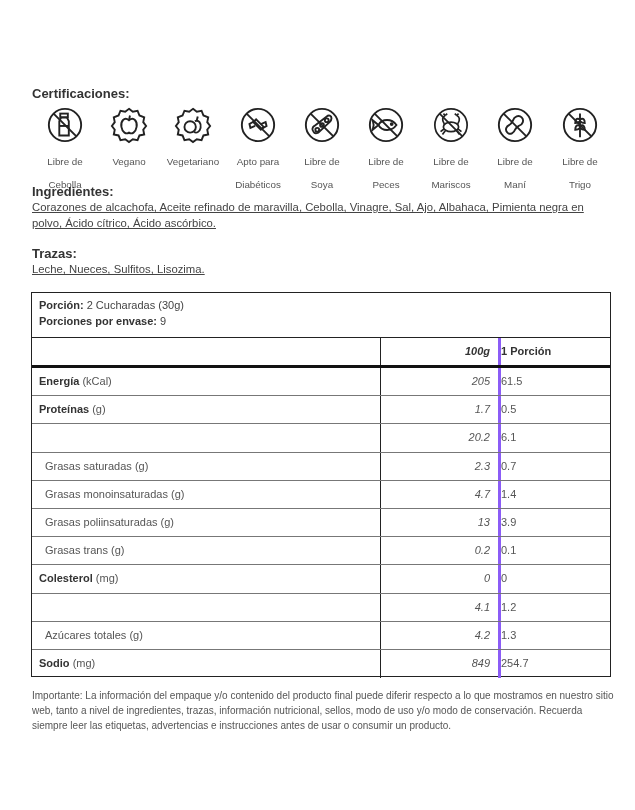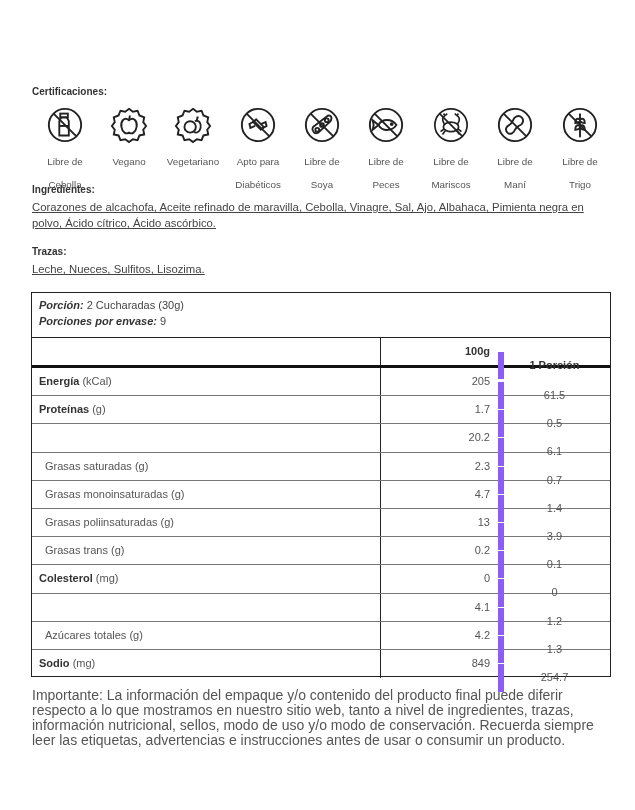--- a/index.html
+++ b/index.html
@@ -3,21 +3,21 @@
   <meta charset="utf-8">
   <style>
     html, body { margin: 0; padding: 0; background: #ffffff; }
     body {
       width: 635px; height: 810px; position: relative; overflow: hidden;
       font-family: "Liberation Sans", "DejaVu Sans", sans-serif;
       color: #444;
     }
     .section-title {
       position: absolute; left: 32px;
-      font-size: 10px; font-weight: bold; color: #333;
+      font-size: 13px; font-weight: bold; color: #333;
     }
     .body-text {
       position: absolute; left: 32px; width: 580px;
       font-size: 11.3px; line-height: 16px; color: #444; text-decoration: underline;
     }
     .cert-row { position: absolute; top: 106px; left: 30px; width: 590px; height: 70px; }
     .cert {
       position: absolute; top: 0; width: 70px; text-align: center;
     }
     .cert svg { display: block; margin: 0 auto; width: 38px; height: 38px; }
@@ -26,42 +26,42 @@
     }
     .table {
       position: absolute; left: 31px; top: 292px; width: 580px; height: 385px;
       border: 1px solid #222; box-sizing: border-box;
     }
     .portion {
       position: absolute; left: 0; top: 0; width: 100%; height: 45px;
       border-bottom: 1px solid #222; box-sizing: border-box; padding: 4px 0 0 7px;
       font-size: 11px; line-height: 16px; color: #444;
     }
-    .portion b { color: #333; font-style: italic; }
+    .portion b { color: #333; }
     .hdr {
       position: absolute; left: 0; top: 45px; width: 100%; height: 30px;
       border-bottom: 3px solid #111; box-sizing: border-box;
     }
     .col1 { position: absolute; left: 348px; width: 118px; top: 0; height: 100%;
-      border-left: 1px solid #222; box-sizing: border-box; text-align: right; padding-right: 8px; }
+      border-left: 1px solid #222; box-sizing: border-box; text-align: right; padding-right: 8px; font-style: italic; }
     .col2 { position: absolute; left: 466px; width: 112px; top: 0; height: 100%;
-      border-left: 6px solid #8b5cf6; box-sizing: border-box; text-align: center; padding-right: 5px; margin-top: 14px; }
+      border-left: 3px solid #8b5cf6; box-sizing: border-box; text-align: left; padding-right: 5px; }
     .hdr .col1, .hdr .col2 { font-size: 11px; font-weight: bold; color: #333; line-height: 27px; }
     .rows { position: absolute; left: 0; top: 75px; width: 100%; }
     .row {
       position: relative; height: 28.2px; border-bottom: 1px solid #777; box-sizing: border-box;
       font-size: 11px; line-height: 27px; color: #555;
     }
     .row:last-child { border-bottom: none; }
     .row .label { position: absolute; left: 7px; top: 0; }
     .row .label b { color: #333; }
     .row.sub .label { left: 13px; color: #555; }
     .disclaimer {
       position: absolute; left: 32px; top: 688px; width: 582px;
-      font-size: 14px; line-height: 15px; color: #555;
+      font-size: 10px; line-height: 15px; color: #555;
     }
   </style>
 </head>
 <body>
 
 <div class="section-title" style="top:86px;">Certificaciones:</div>
 
 <div class="cert-row">
   <div class="cert" style="left:0px;">
     <svg viewBox="0 0 40 40" fill="none" stroke="#222" stroke-width="2">

